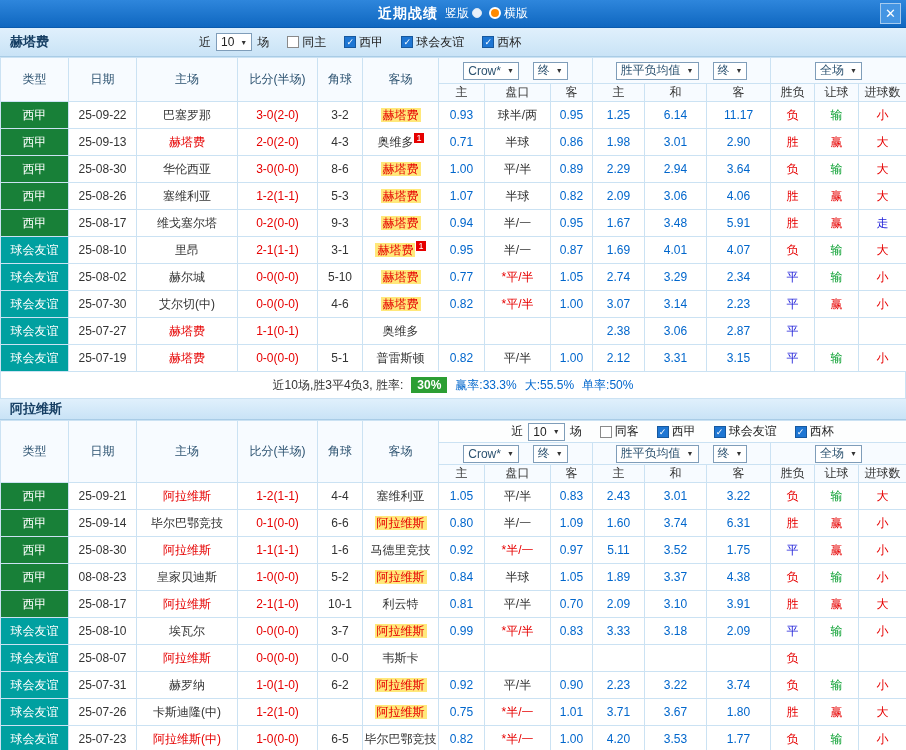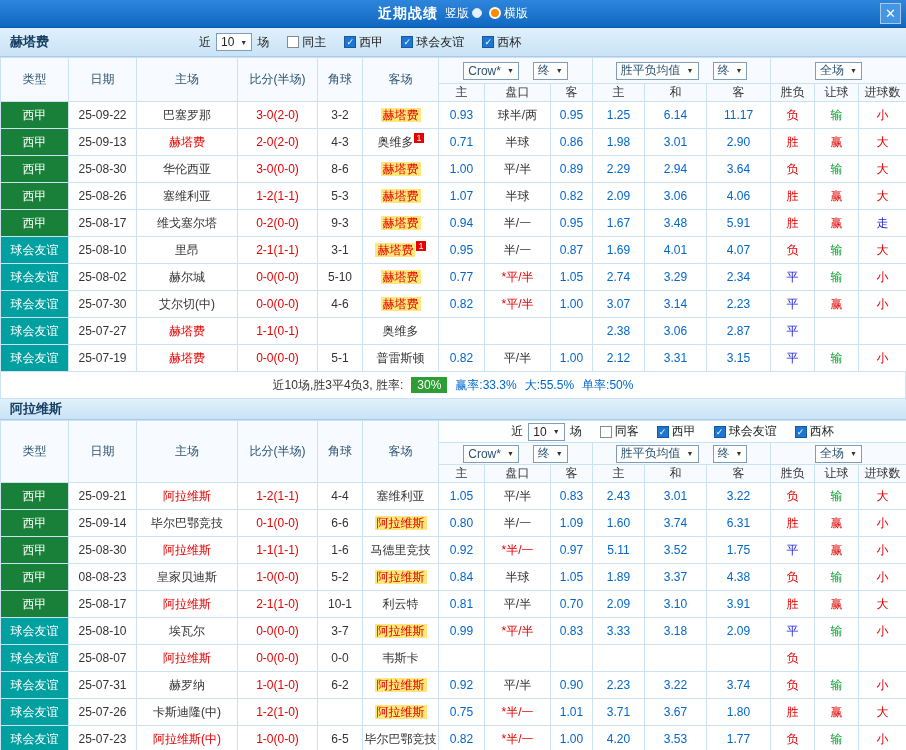--- a/index.html
+++ b/index.html
@@ -38,21 +38,21 @@
   td.date{color:#333}
   td.score{color:#e60000}
   td.odd{color:#0066cc}
   td.hcap{color:#333}
   td.hcap.star{color:#e60000}
   .focal{color:#e60000}
   .focal.hl{background:#ffe87a;padding:0 2px}
   .badge{background:#e60000;color:#fff;font-size:9px;line-height:10px;padding:0 2px;margin-left:1px;display:inline-block;vertical-align:super}
   
   .summary{height:27px;border:1px solid #cbe2f3;border-top:none;display:flex;align-items:center;justify-content:center;gap:8px}
-  .ratebadge{background:#2c9e33;color:#fff;font-weight:normal;padding:1px 6px}
+  .ratebadge{background:#2c9e33;color:#fff;font-weight:bold;padding:1px 6px}
   .stat{color:#0066cc}
 </style>
 </head>
 <body>
 
 <div class="topbar">
   <div class="topbar-center">
     <span class="title">近期战绩</span>
     <label class="radio-group">
       <span>竖版</span>

